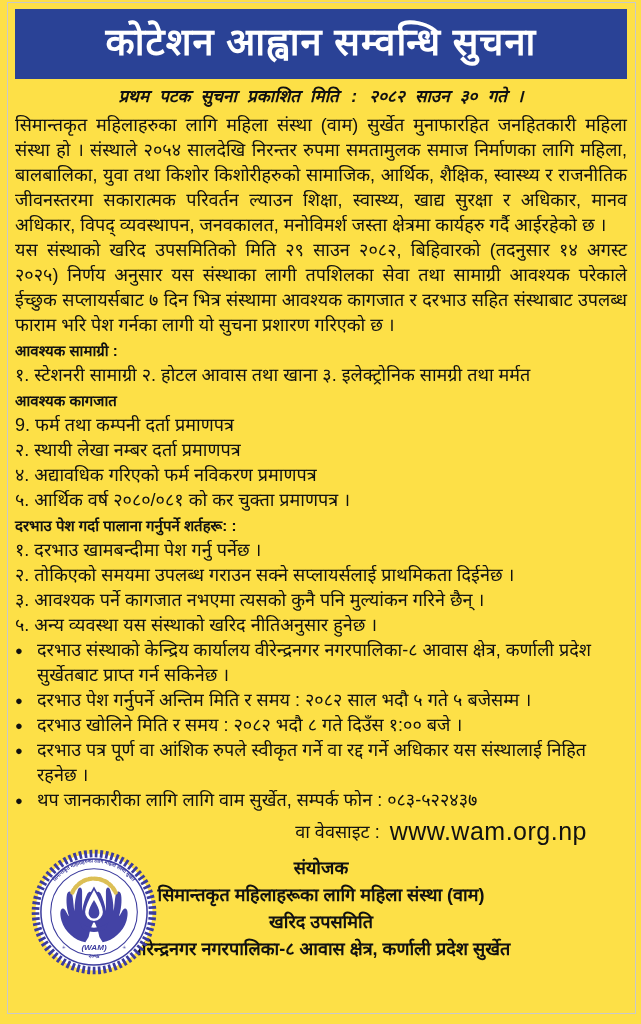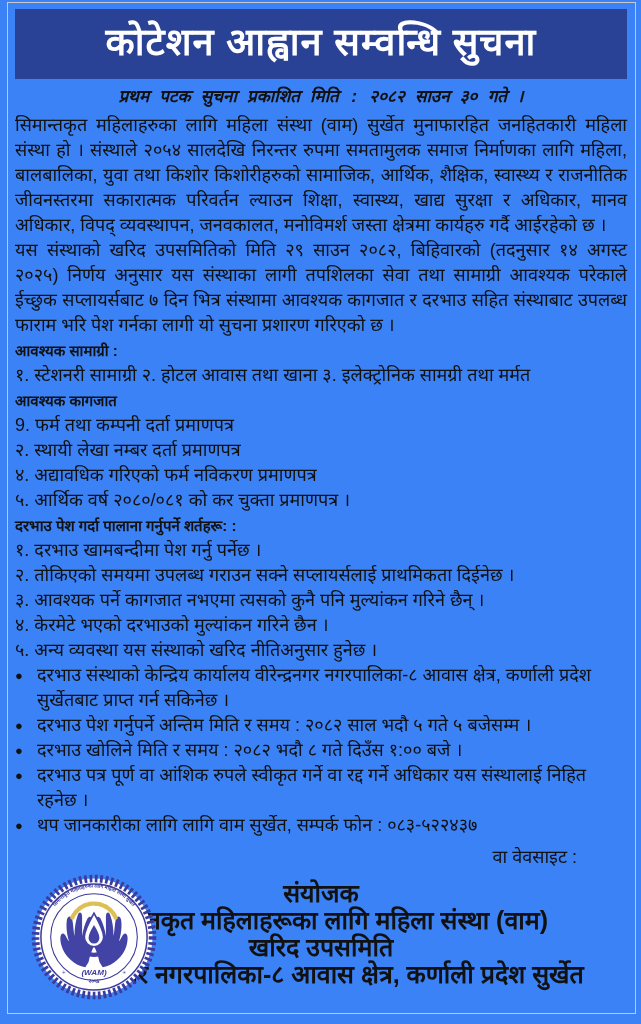--- a/index.html
+++ b/index.html
@@ -1,19 +1,19 @@
 <!DOCTYPE html>
 <html><head>
 <meta charset="utf-8">
 <style>
   html,body{margin:0;padding:0;background:#ffffff;}
   .page{
     position:relative;
     width:641px;height:1024px;
-    background:#3b82f6;
+    background:#fde047;
     font-family:"Liberation Sans","DejaVu Sans",sans-serif;
     color:#111;
     overflow:hidden;
   }
   .frame{
     position:absolute;left:7px;top:2px;right:5px;bottom:10px;
     border:1px solid #c9c9c9;
     pointer-events:none;
   }
   .content{position:relative;padding:9px 14px 0 15px;}
@@ -85,21 +85,21 @@
     letter-spacing:0.5px;
     font-family:"Liberation Sans",sans-serif;
   }
   .footer{
     position:relative;
     margin-top:6px;
     min-height:128px;
   }
   .footer-text{
     text-align:center;
-    font-size:25px;
+    font-size:18px;
     font-weight:700;
     line-height:27px;
     padding-top:2px;
   }
   .footer-text .fline{white-space:nowrap;}
   .logo-wrap{
     position:absolute;
     left:14px;top:-6px;
     width:130px;height:130px;
   }
@@ -127,21 +127,20 @@
     <div class="heading">आवश्यक कागजात</div>
     <div class="num-item">9. फर्म तथा कम्पनी दर्ता प्रमाणपत्र</div>
     <div class="num-item">२. स्थायी लेखा नम्बर दर्ता प्रमाणपत्र</div>
     <div class="num-item">४. अद्यावधिक गरिएको फर्म नविकरण प्रमाणपत्र</div>
     <div class="num-item">५. आर्थिक वर्ष २०८०/०८१ को कर चुक्ता प्रमाणपत्र ।</div>
 
     <div class="heading">दरभाउ पेश गर्दा पालाना गर्नुपर्ने शर्तहरू: :</div>
     <div class="num-item">१. दरभाउ खामबन्दीमा पेश गर्नु पर्नेछ ।</div>
     <div class="num-item">२. तोकिएको समयमा उपलब्ध गराउन सक्ने सप्लायर्सलाई प्राथमिकता दिईनेछ ।</div>
     <div class="num-item">३. आवश्यक पर्ने कागजात नभएमा त्यसको कुनै पनि मुल्यांकन गरिने छैन् ।</div>
-    <div class="num-item">४. केरमेटे भएको दरभाउको मुल्यांकन गरिने छैन ।</div>
     <div class="num-item">५. अन्य व्यवस्था यस संस्थाको खरिद नीतिअनुसार हुनेछ ।</div>
 
     <div class="bullet-row">
       <span class="marker">●</span>
       <span class="btext">दरभाउ संस्थाको केन्द्रिय कार्यालय वीरेन्द्रनगर नगरपालिका-८ आवास क्षेत्र, कर्णाली प्रदेश सुर्खेतबाट प्राप्त गर्न  सकिनेछ ।</span>
     </div>
     <div class="bullet-row">
       <span class="marker">●</span>
       <span class="btext">दरभाउ पेश गर्नुपर्ने अन्तिम मिति र समय : २०८२ साल भदौ ५ गते ५ बजेसम्म ।</span>
     </div>
@@ -153,20 +152,21 @@
       <span class="marker">●</span>
       <span class="btext">दरभाउ पत्र पूर्ण वा आंशिक रुपले स्वीकृत गर्ने वा रद्द गर्ने अधिकार यस संस्थालाई निहित रहनेछ ।</span>
     </div>
     <div class="bullet-row">
       <span class="marker">●</span>
       <span class="btext">थप जानकारीका लागि लागि वाम सुर्खेत, सम्पर्क फोन : ०८३-५२२४३७</span>
     </div>
 
     <div class="website-line">
       <span class="wlabel">वा वेवसाइट :</span>
+      <span class="wurl">www.wam.org.np</span>
     </div>
 
     <div class="footer">
       <div class="logo-wrap">
         <svg viewBox="0 0 120 120" width="130" height="130">
           <circle cx="60" cy="60" r="54" fill="#ffffff" stroke="#3c3c9e" stroke-width="7" stroke-dasharray="2.6 2.3"></circle>
           <circle cx="60" cy="60" r="49" fill="#ffffff" stroke="#3c3c9e" stroke-width="1.4"></circle>
           <circle cx="60" cy="60" r="40" fill="#ffffff" stroke="#3c3c9e" stroke-width="1"></circle>
           <defs>
             <path id="ringarc" d="M 16.1,71.8 A 45.5,45.5 0 1 1 103.9,71.8" fill="none"></path>

